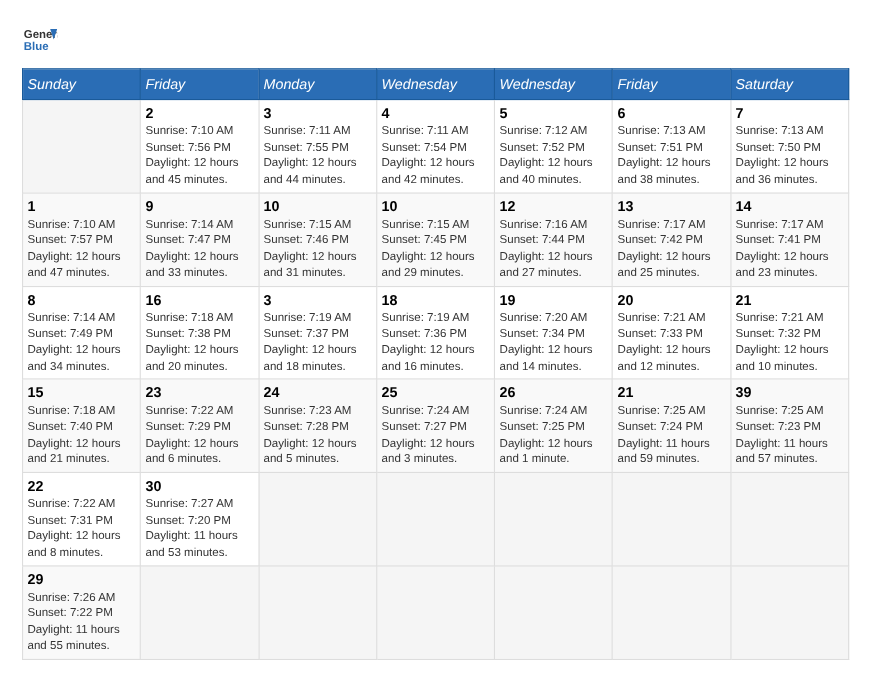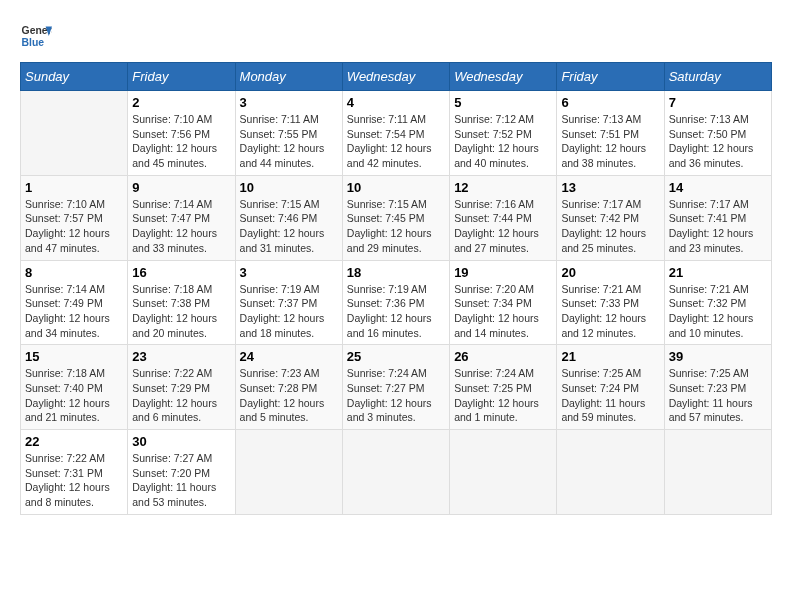--- a/index.html
+++ b/index.html
@@ -232,14 +232,26 @@
         <td>
           <div class="day-number">30</div>
           <div class="day-info">Sunrise: 7:27 AM<br>Sunset: 7:20 PM<br>Daylight: 11 hours and 53 minutes.</div>
         </td>
         <td class="empty"></td>
         <td class="empty"></td>
         <td class="empty"></td>
         <td class="empty"></td>
         <td class="empty"></td>
       </tr>
+      <tr>
+        <td>
+          <div class="day-number">29</div>
+          <div class="day-info">Sunrise: 7:26 AM<br>Sunset: 7:22 PM<br>Daylight: 11 hours and 55 minutes.</div>
+        </td>
+        <td class="empty"></td>
+        <td class="empty"></td>
+        <td class="empty"></td>
+        <td class="empty"></td>
+        <td class="empty"></td>
+        <td class="empty"></td>
+      </tr>
     </tbody>
 </table>
 
 </body></html>

